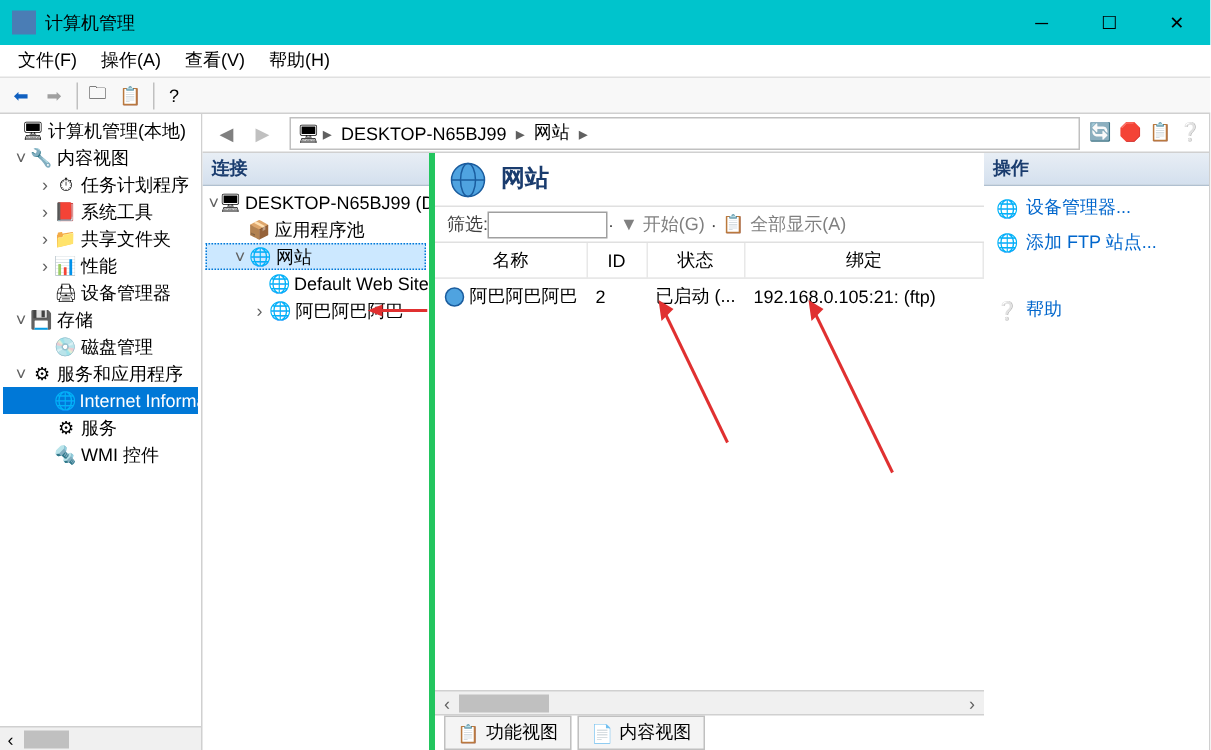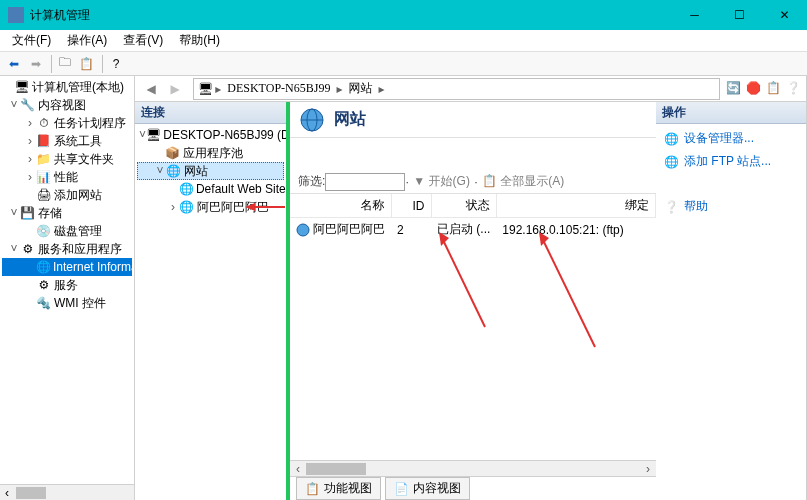--- a/index.html
+++ b/index.html
@@ -27,44 +27,44 @@
 .left-pane .tree .ic { width: 16px; height: 16px; margin-right: 2px; display: inline-flex; align-items: center; justify-content: center; }
 .left-pane .hscroll { height: 16px; background: #f0f0f0; border-top: 1px solid #d0d0d0; display: flex; align-items: center; }
 .left-pane .hscroll .thumb { width: 30px; height: 12px; background: #c0c0c0; margin-left: 2px; }
 
 .mid-pane { flex: 1; display: flex; flex-direction: column; border-right: 1px solid #d0d0d0; }
 
 .addrbar { height: 26px; display: flex; align-items: center; background: #fff; border-bottom: 1px solid #d0d0d0; padding: 0 4px; }
 .addrbar .navbtn { width: 24px; height: 22px; display: flex; align-items: center; justify-content: center; color: #808080; border-radius: 2px; cursor: pointer; }
 .addrbar .crumb-wrap { flex: 1; display: flex; align-items: center; height: 22px; border: 1px solid #c0c0c0; background: #fff; margin-left: 6px; padding-left: 4px; }
 .addrbar .crumb-wrap .sep { color: #606060; margin: 0 2px; }
-.addrbar .crumb { padding: 0 4px; cursor: pointer; font-family: Liberation Serif, serif; }
+.addrbar .crumb { padding: 0 4px; cursor: pointer; }
 .addrbar .icons { display: flex; gap: 4px; margin-left: 6px; }
 .addrbar .icons .ic { width: 16px; height: 16px; cursor: pointer; }
 
 .mid-body { flex: 1; display: flex; overflow: hidden; }
 
 .conn-pane { width: 155px; border-right: 4px solid #22c55e; display: flex; flex-direction: column; }
 .pane-hdr { height: 22px; background: linear-gradient(#e8eef5,#d4e0ee); border-bottom: 1px solid #b0c0d0; padding-left: 6px; display: flex; align-items: center; font-weight: bold; color: #1a3c6e; }
 .conn-tree { flex: 1; padding: 2px; overflow: hidden; }
 .conn-tree .node { display: flex; align-items: center; height: 18px; white-space: nowrap; cursor: pointer; }
 .conn-tree .node.sel { background: #cce8ff; border: 1px dotted #0078d7; }
 .conn-tree .tw { width: 12px; text-align: center; color: #606060; }
 .conn-tree .ic { width: 16px; height: 16px; margin-right: 2px; display: inline-flex; align-items: center; justify-content: center; }
 
 .center-pane { flex: 1; display: flex; flex-direction: column; background: #fff; }
 .center-hdr { height: 36px; display: flex; align-items: center; padding-left: 8px; gap: 8px; border-bottom: 1px solid #e0e0e0; }
 .center-hdr .big-title { font-size: 16px; font-weight: bold; color: #1a3c6e; }
-.filter-row { height: 24px; display: flex; align-items: center; padding-left: 8px; gap: 0; border-bottom: 1px solid #e0e0e0; color: #404040; margin-top: 32px; }
+.filter-row { height: 24px; display: flex; align-items: center; padding-left: 8px; gap: 0; border-bottom: 1px solid #e0e0e0; color: #404040; }
 .filter-row input { border: 1px solid #a0a0a0; height: 18px; width: 80px; }
 .filter-row .drop { color: #808080; cursor: pointer; padding: 0 4px; }
 
 .table-wrap { flex: 1; overflow: hidden; position: relative; }
 .table-wrap table { width: 100%; border-collapse: collapse; }
-.table-wrap th { text-align: right; font-weight: normal; background: #fff; border-bottom: 1px solid #e8e8e8; border-right: 1px solid #e8e8e8; padding: 3px 6px; height: 20px; }
+.table-wrap th { text-align: center; font-weight: normal; background: #fff; border-bottom: 1px solid #e8e8e8; border-right: 1px solid #e8e8e8; padding: 3px 6px; height: 20px; }
 .table-wrap td { padding: 3px 6px; height: 20px; white-space: nowrap; }
 .globe { width: 14px; height: 14px; display: inline-block; vertical-align: middle; margin-right: 3px; }
 
 .center-foot { height: 24px; border-top: 1px solid #d0d0d0; display: flex; align-items: center; padding-left: 6px; gap: 4px; }
 .center-foot .tab { padding: 2px 8px; border: 1px solid #c0c0c0; background: #f4f4f4; cursor: pointer; display: flex; align-items: center; gap: 4px; }
 
 .hscroll2 { height: 16px; background: #f0f0f0; border-top: 1px solid #d0d0d0; display: flex; align-items: center; }
 .hscroll2 .lb, .hscroll2 .rb { width: 16px; text-align: center; color: #606060; }
 .hscroll2 .track { flex: 1; height: 12px; position: relative; }
 .hscroll2 .thumb { width: 60px; height: 12px; background: #c0c0c0; position: absolute; left: 0; }
@@ -138,21 +138,21 @@
           <span class="ic">📁</span>
           <span>共享文件夹</span>
         </div>
       <div class="node" style="padding-left:22px">
           <span class="tw">›</span>
           <span class="ic">📊</span>
           <span>性能</span>
         </div>
       <div class="node" style="padding-left:34px">
           <span class="ic">🖨</span>
-          <span>添加网站</span>
+          <span>设备管理器</span>
         </div>
       <div class="node" style="padding-left:6px">
           <span class="tw">˅</span>
           <span class="ic">💾</span>
           <span>存储</span>
         </div>
       <div class="node" style="padding-left:34px">
           <span class="ic">💿</span>
           <span>磁盘管理</span>
         </div>

